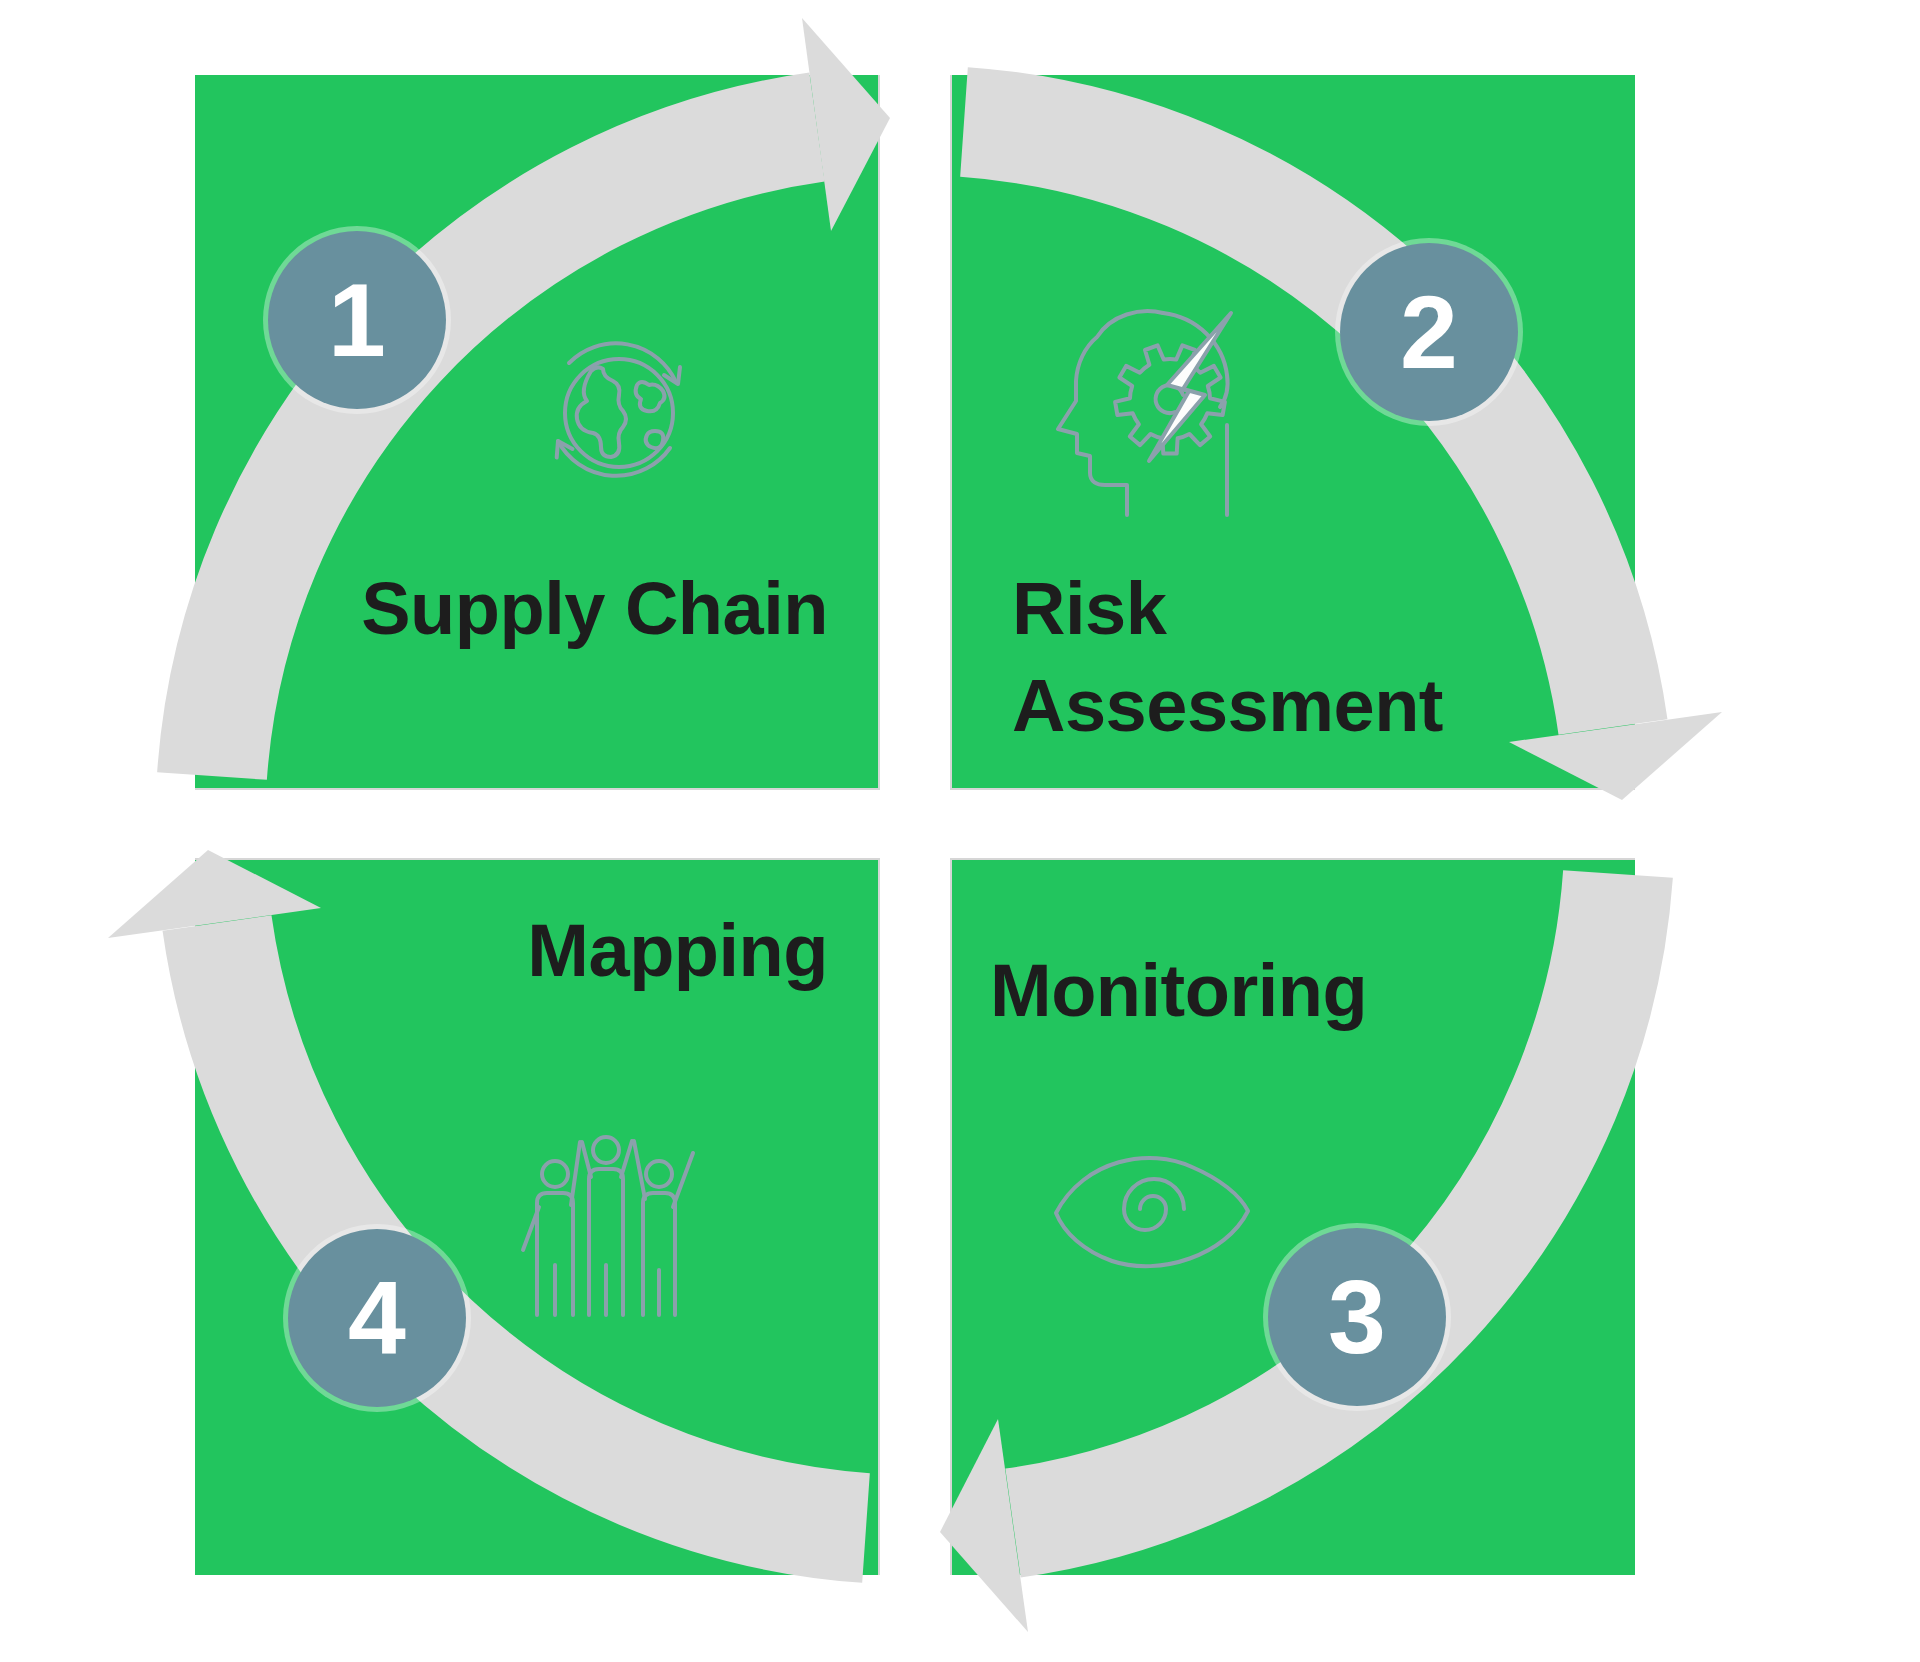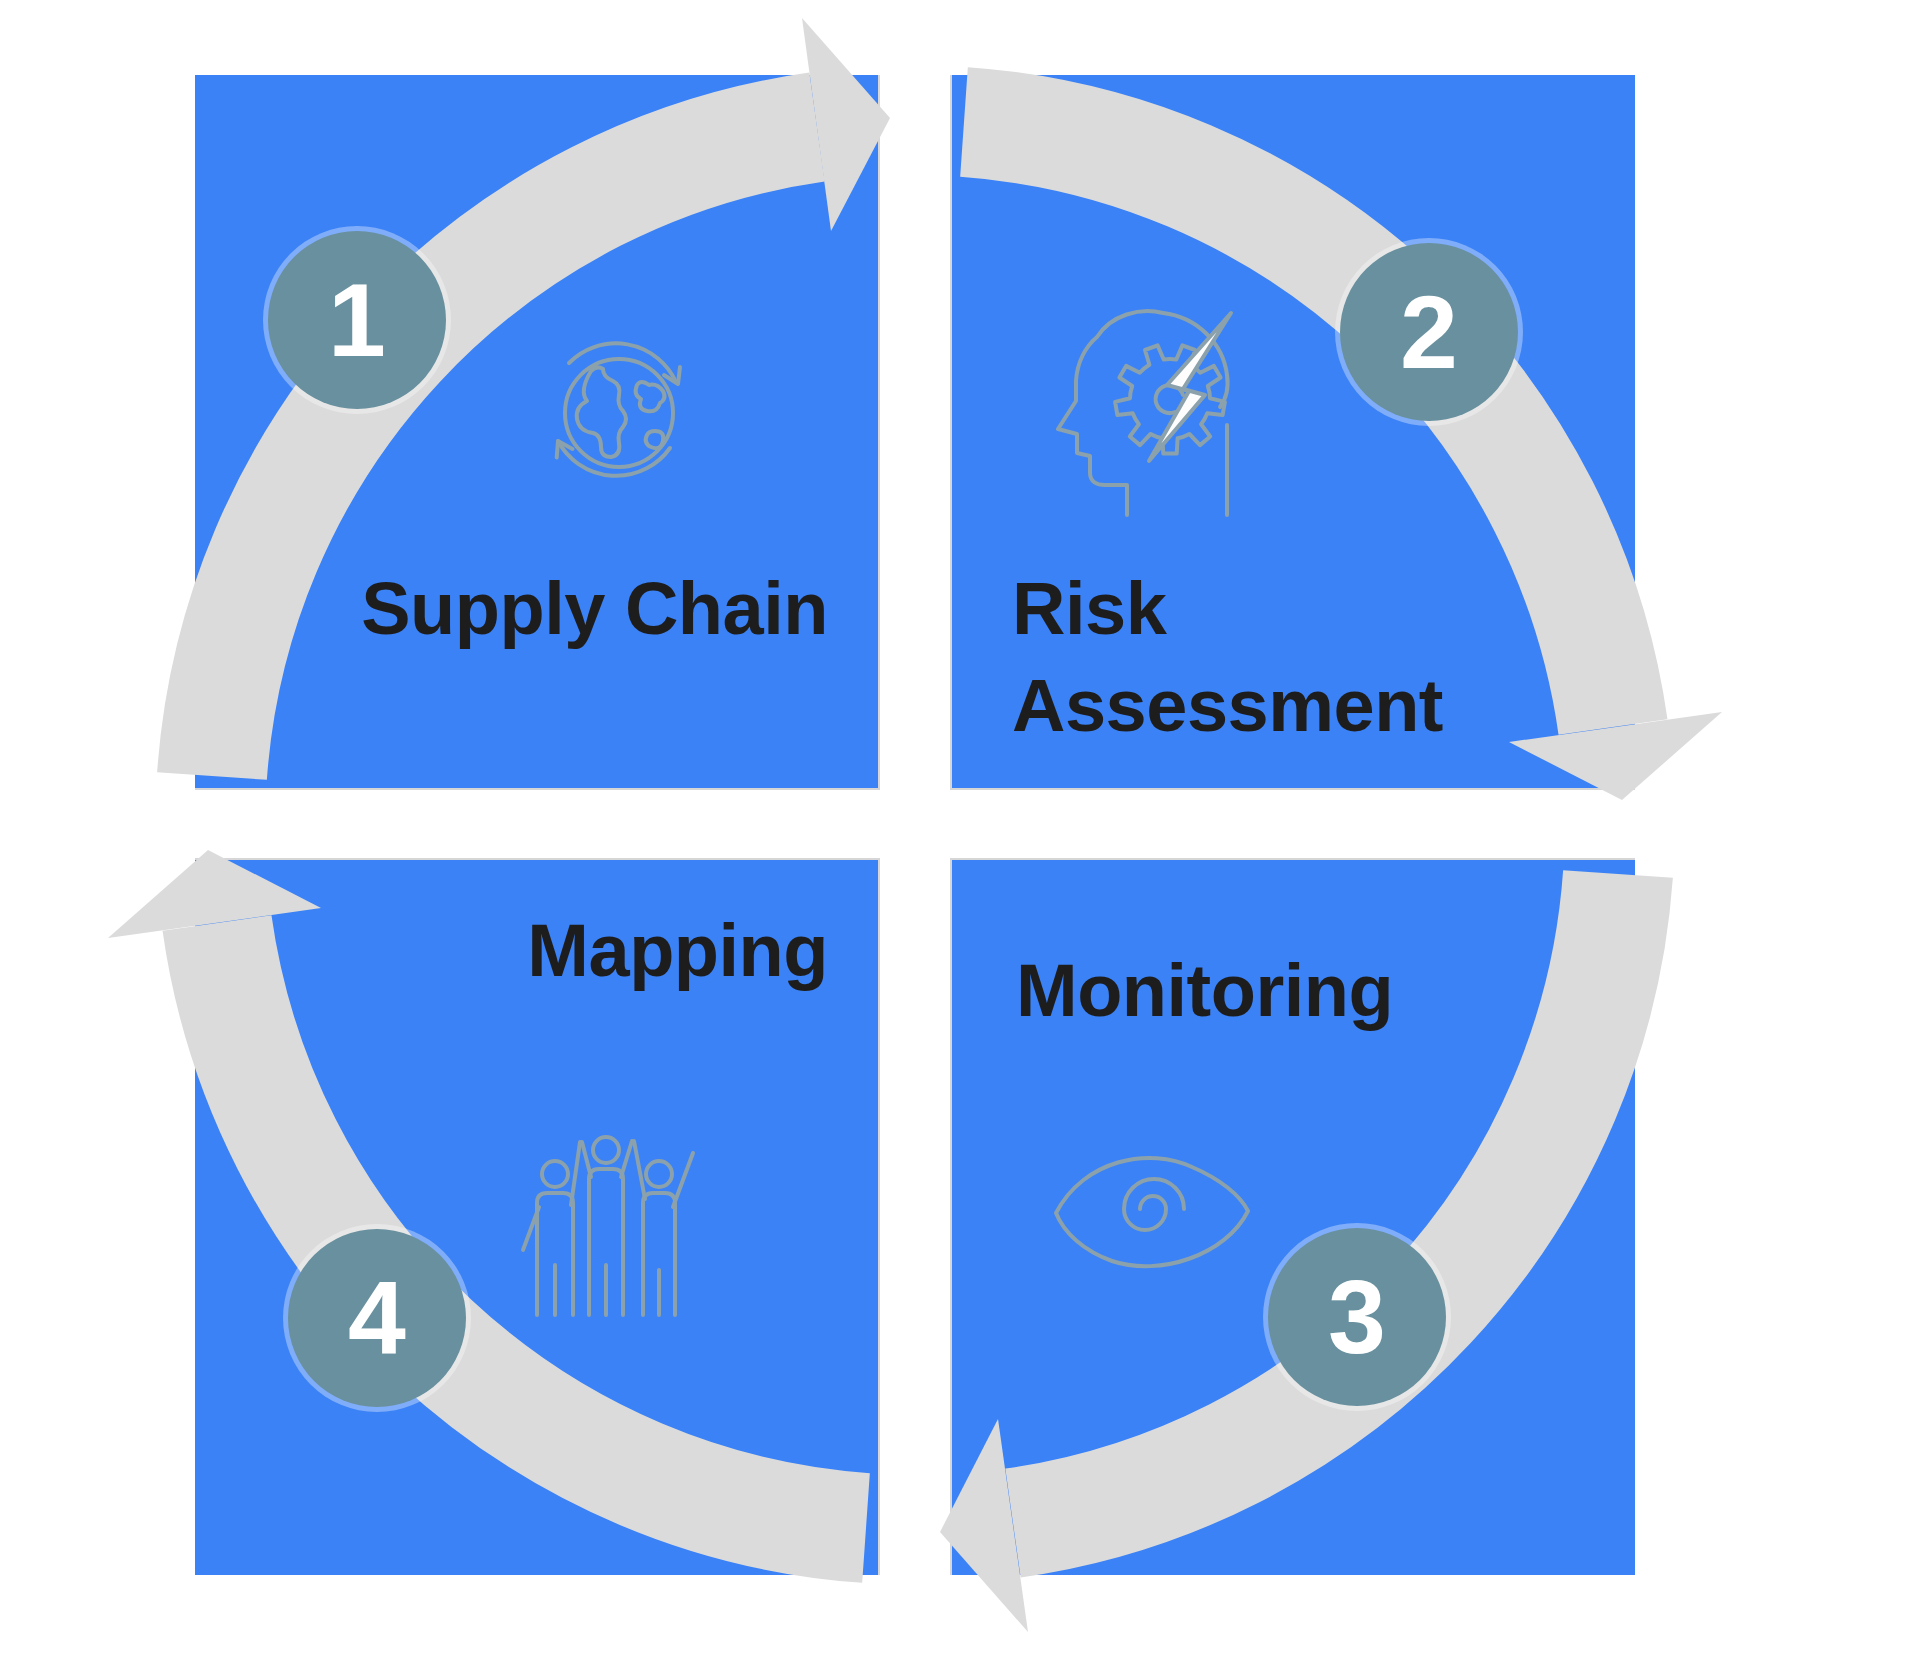--- a/index.html
+++ b/index.html
@@ -1,36 +1,36 @@
 <!DOCTYPE html>
 <html><head>
 <meta charset="utf-8">
 <style>
   html,body{margin:0;padding:0;background:#ffffff;}
   body{width:1920px;height:1662px;position:relative;overflow:hidden;
        font-family:"Liberation Sans", sans-serif;}
   .canvas{position:absolute;inset:0;}
 
   
-  .card{position:absolute;background:#3b82f6;box-sizing:border-box;z-index:1;text-decoration:underline;}
+  .card{position:absolute;background:#22c55e;box-sizing:border-box;z-index:1;text-decoration:underline;}
   .card-1{left:195px;top:75px;width:685px;height:715px;
           border-right:2px solid #d6d6d6;border-bottom:2px solid #d6d6d6;}
   .card-2{left:950px;top:75px;width:685px;height:715px;
           border-left:2px solid #d6d6d6;border-bottom:2px solid #d6d6d6;}
   .card-3{left:950px;top:858px;width:685px;height:717px;
           border-left:2px solid #d6d6d6;border-top:2px solid #d6d6d6;}
   .card-4{left:195px;top:858px;width:685px;height:717px;
           border-right:2px solid #d6d6d6;border-top:2px solid #d6d6d6;}
 
   .card-title{position:absolute;font-weight:bold;font-size:74px;line-height:97px;
               color:#1d1d1d;letter-spacing:-0.5px;white-space:nowrap;}
   .card-title .line{display:block;}
   .t-1{top:485px;right:50px;text-align:right;}
   .t-2{top:485px;left:60px;text-align:left;}
-  .t-3{top:82px;left:64px;text-align:center;}
+  .t-3{top:82px;left:38px;text-align:center;}
   .t-4{top:42px;right:50px;text-align:right;}
 
   .icon{position:absolute;}
   .i-1{left:336px;top:230px;}
   .i-2{left:93px;top:228px;}
   .i-3{left:90px;top:269px;}
   .i-4{left:298px;top:255px;}
 
   
   .ring{position:absolute;left:0;top:0;z-index:2;pointer-events:none;}

